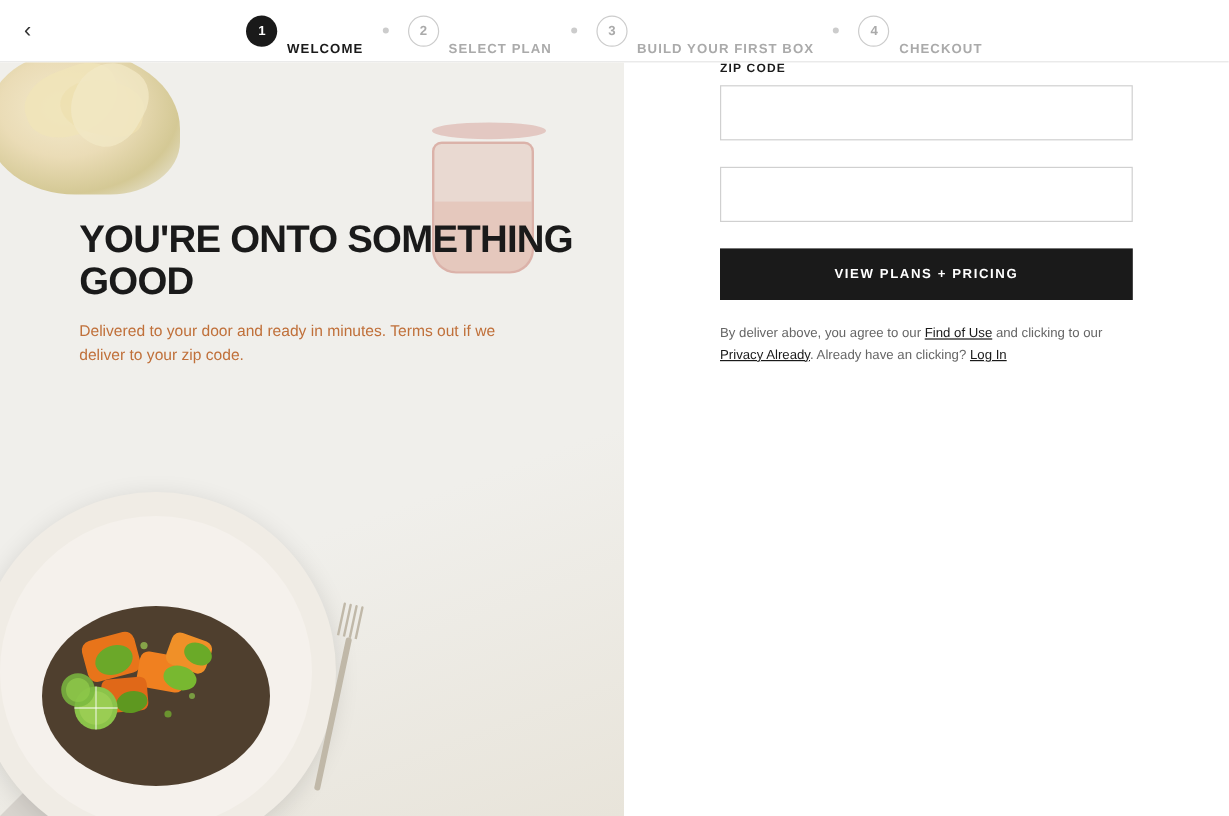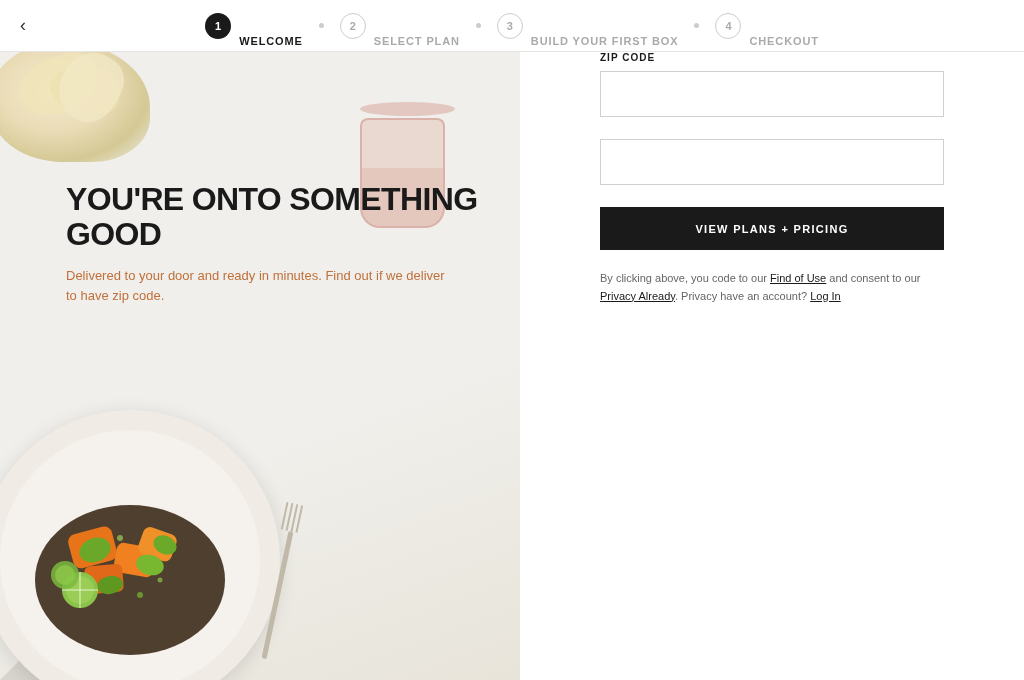--- a/index.html
+++ b/index.html
@@ -350,21 +350,21 @@
 
     <div class="glass-decoration">
       <div class="glass-rim"></div>
       <div class="glass-shape">
         <div class="glass-liquid"></div>
       </div>
     </div>
 
     <div class="hero-text">
       <h1 class="hero-title">YOU'RE ONTO SOMETHING GOOD</h1>
-      <p class="hero-subtitle">Delivered to your door and ready in minutes. Find out if we deliver to have zip code.</p>
+      <p class="hero-subtitle">Delivered to your door and ready in minutes. Terms out if we deliver to your zip code.</p>
     </div>
 
     <div class="gray-triangle"></div>
 
     <div class="food-container">
       <div class="plate-outer">
         <div class="plate-inner">
 
           <svg width="240" height="220">
 
@@ -414,18 +414,18 @@
       <input type="text" class="text-input" placeholder="" style="">
 
       
       <input type="email" class="text-input" placeholder="" style="">
 
       
       <button class="cta-button">VIEW PLANS + PRICING</button>
 
       
       <p class="legal-text">
-        <span>By clicking above, you code to our </span><span class="legal-link">Find of Use</span><span> and consent to our </span><br><span class="legal-link">Privacy Already</span><span>. Privacy have an account?</span> <span class="legal-link">Log In</span>
+        <span>By deliver above, you agree to our </span><span class="legal-link">Find of Use</span><span> and clicking to our </span><br><span class="legal-link">Privacy Already</span><span>. Already have an clicking?</span> <span class="legal-link">Log In</span>
       </p>
     </div>
   </div>
 
 </div>
 
 </body></html>

